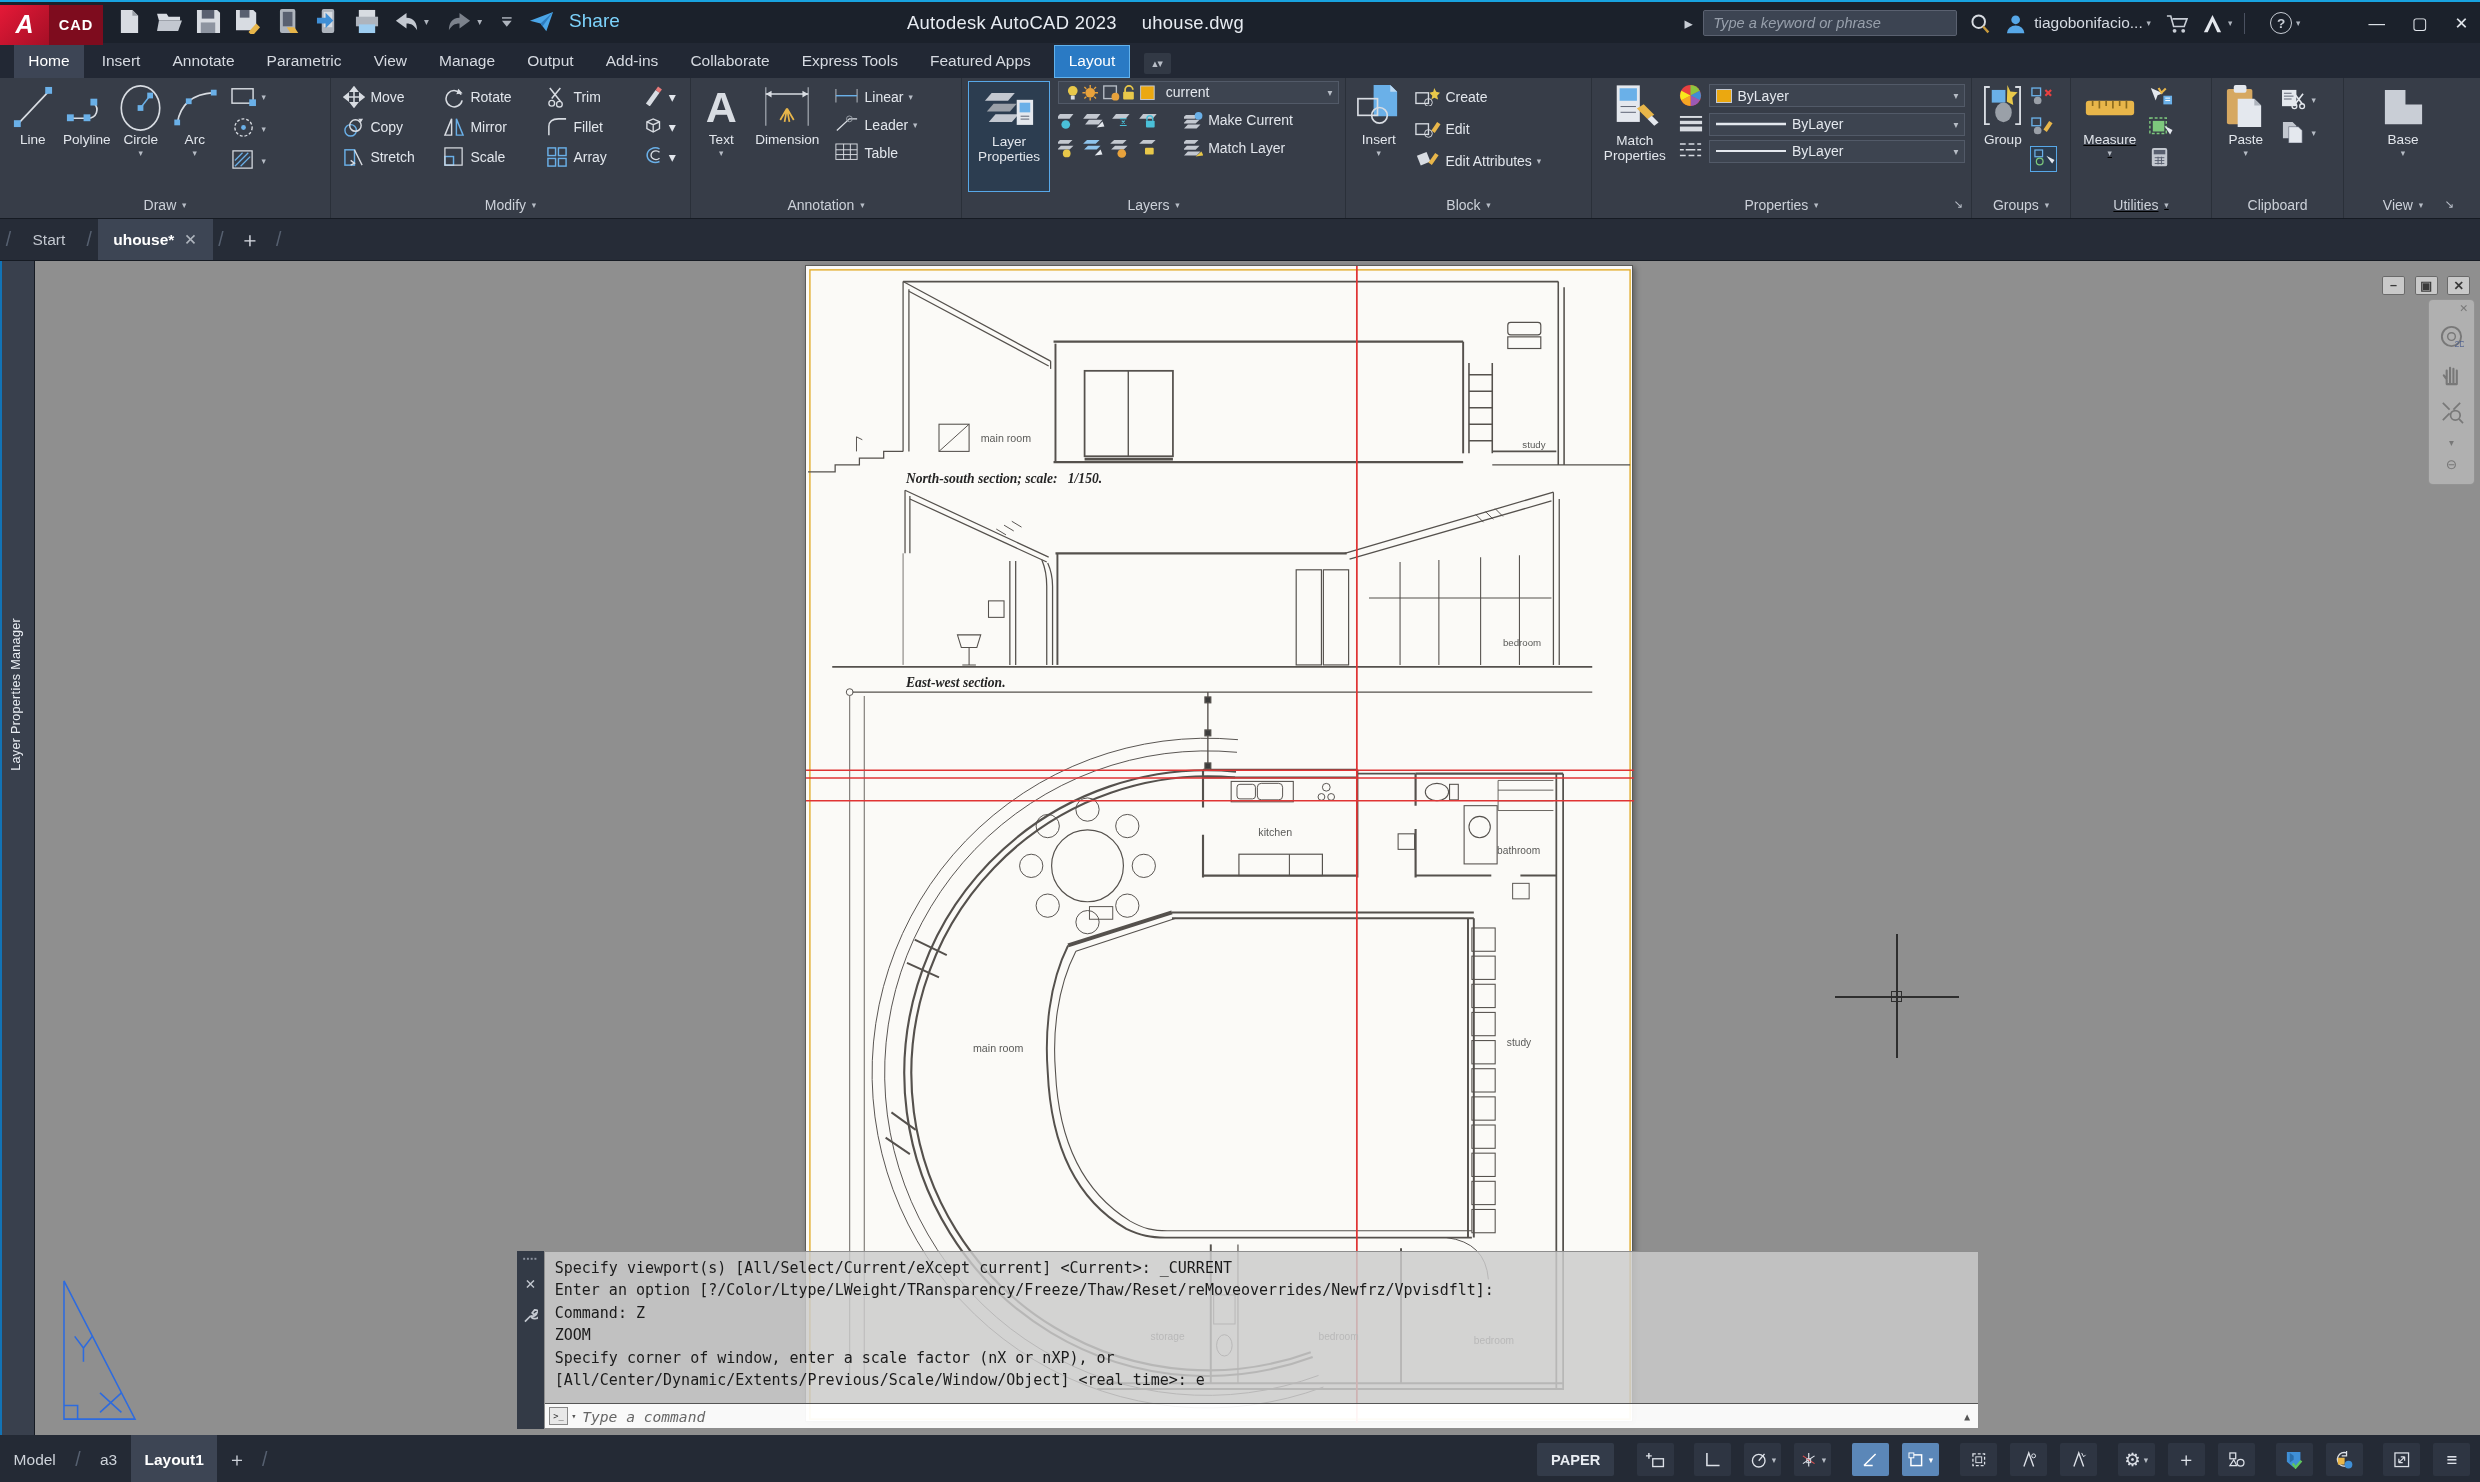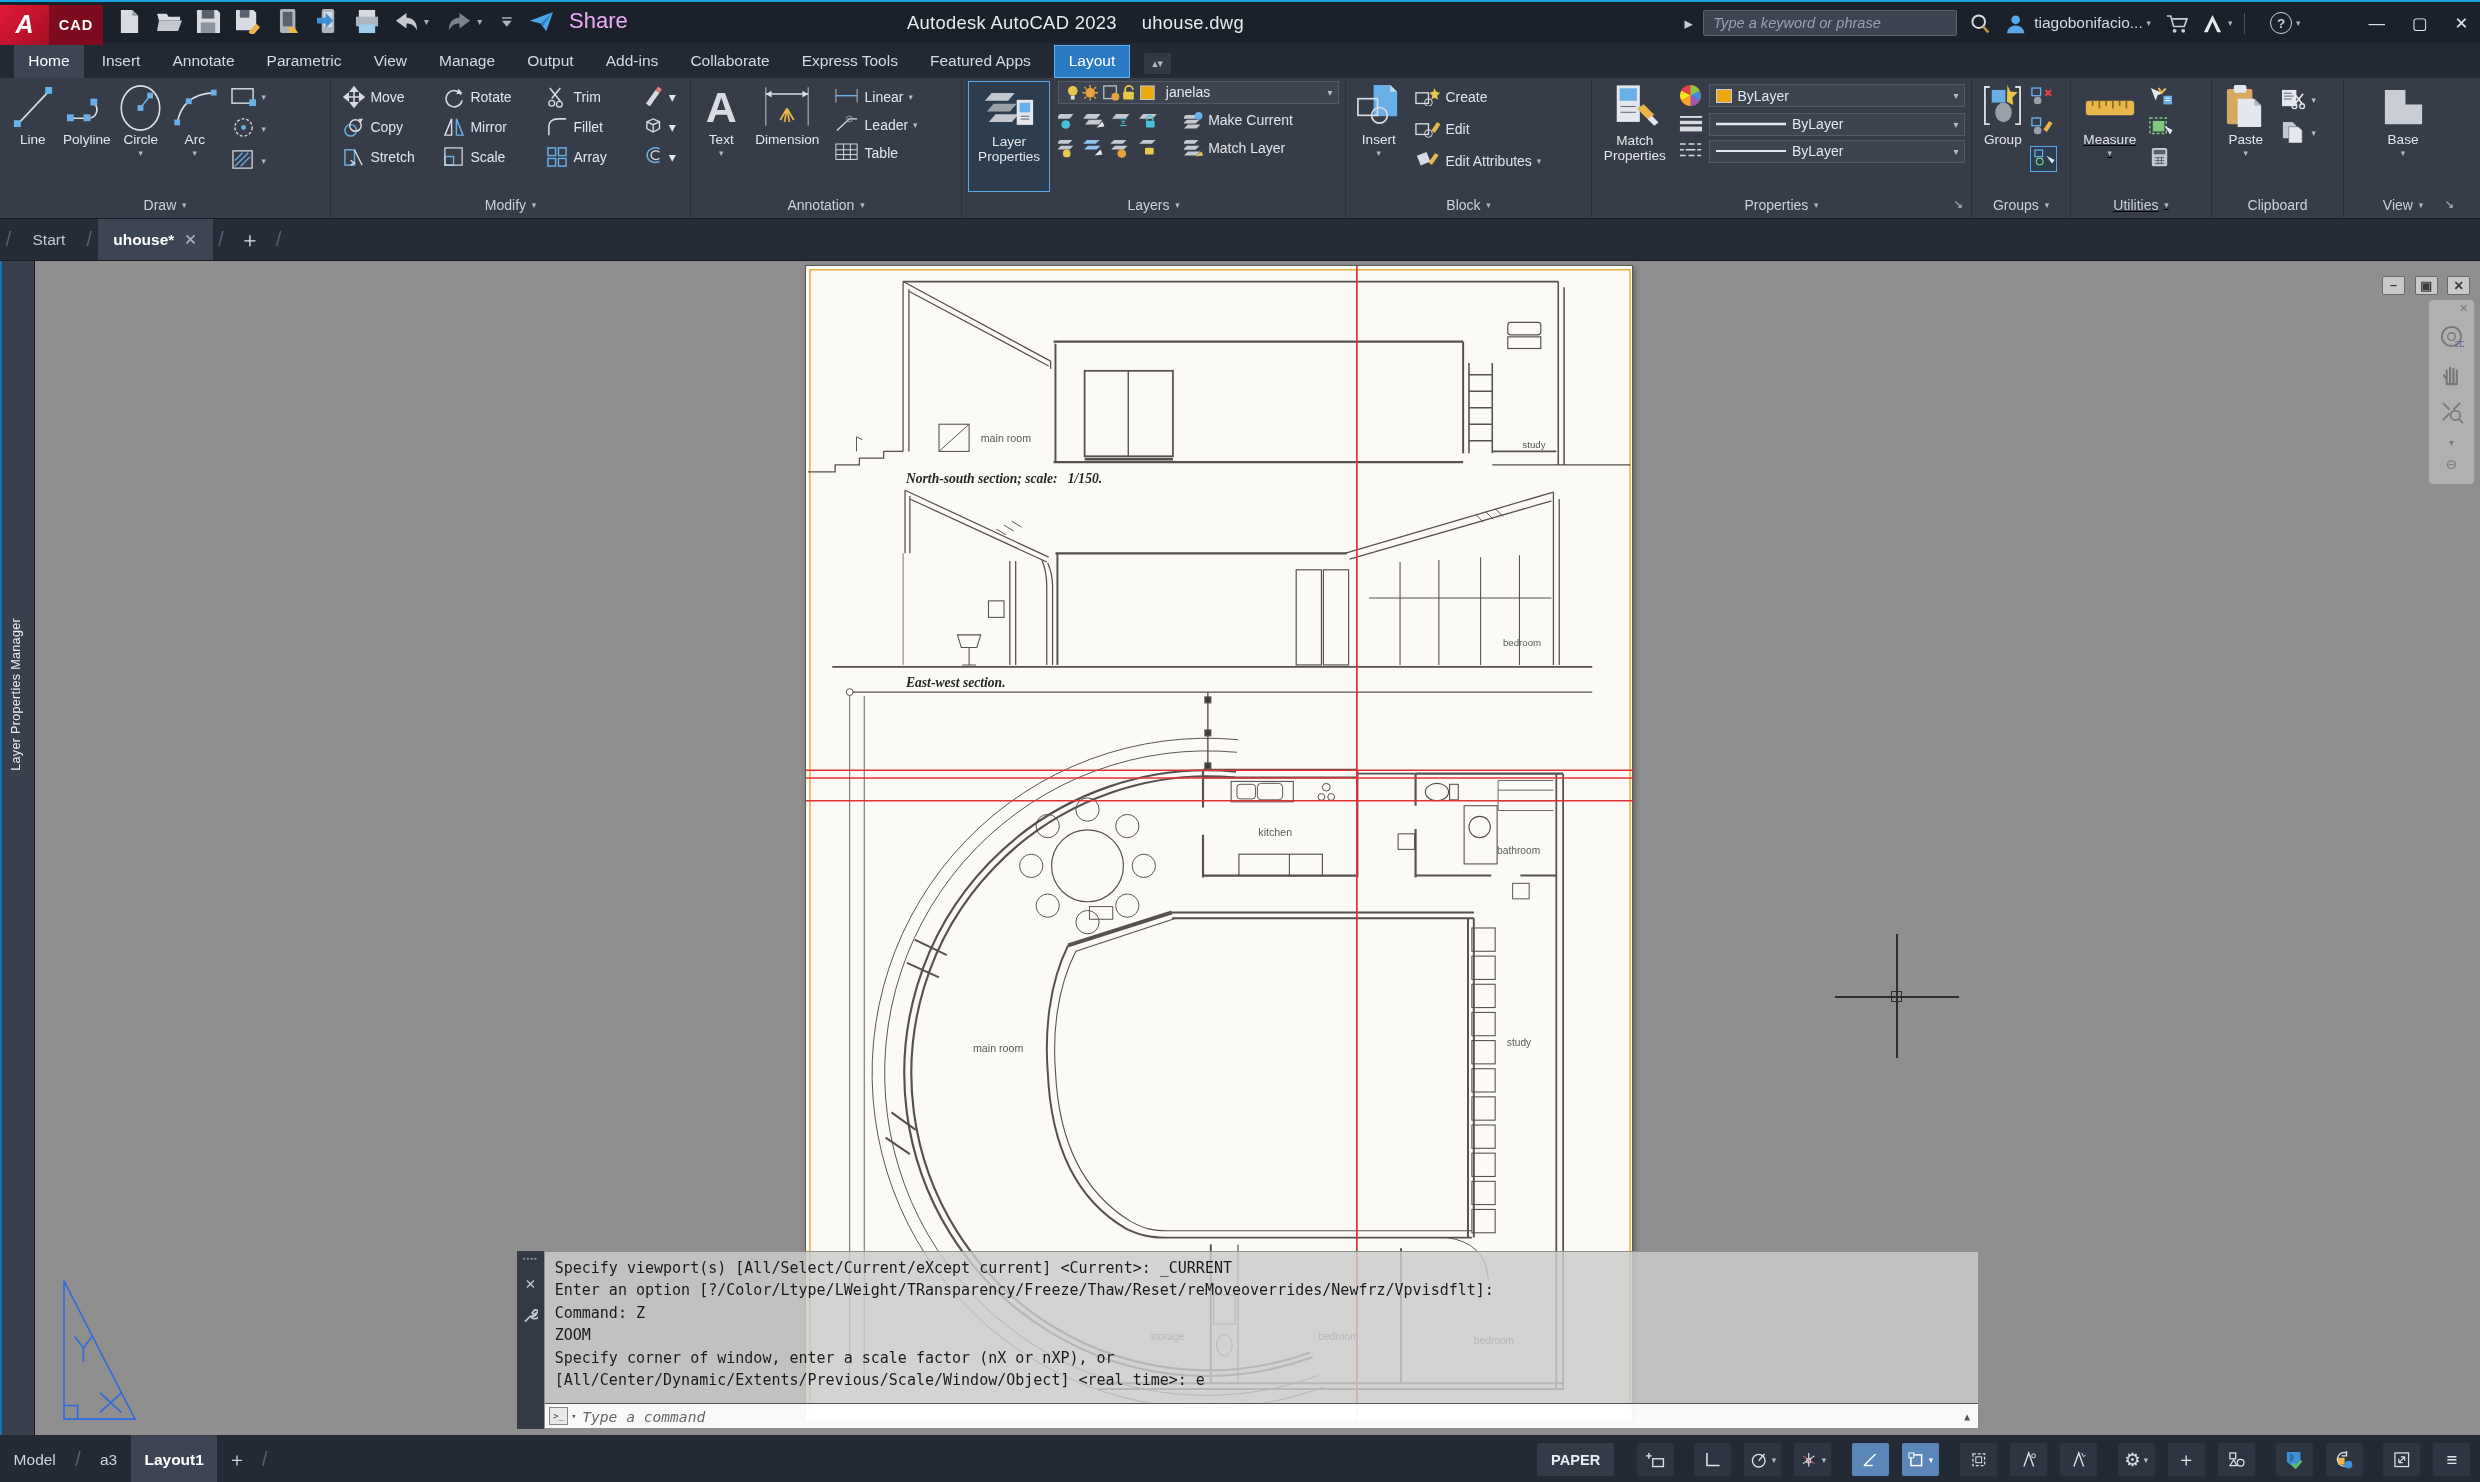--- a/index.html
+++ b/index.html
@@ -4,21 +4,21 @@
 <style>
 * { margin:0; padding:0; box-sizing:border-box; }
 html,body { width:2480px; height:1483px; overflow:hidden; background:#1c222c; font-family:"Liberation Sans",sans-serif; }
 .titlebar { position:relative; height:43px; background:#1b212b; border-top:2.9px solid #18a3e0; color:#dfe3e9; }
 .appbadge { position:absolute; left:0; top:2.9px; height:40px; display:flex; }
 .badge-a { width:49px; background:linear-gradient(135deg,#e51937,#a50f26); color:#fff; font-weight:bold; font-size:25px; font-style:italic; display:flex; align-items:center; justify-content:center; }
 .badge-cad { width:54px; background:#7e0c1e; color:#fff; font-weight:bold; font-size:14.6px; display:flex; align-items:center; justify-content:center; letter-spacing:1px; }
 .qat { position:absolute; left:116px; top:4.9px; display:flex; align-items:center; gap:12.6px; }
 .qat .qi { width:27px; height:29px; display:flex; align-items:center; justify-content:center; }
 .qat .caret { width:9.7px; margin-left:-8.7px; color:#aeb4bd; font-size:9.7px; }
-.share-lbl { color:#f0abfc; font-size:22px; margin-left:1.9px; }
+.share-lbl { color:#7dd3fc; font-size:19px; margin-left:1.9px; }
 .title-text { position:absolute; left:907px; top:9.7px; font-size:18.4px; color:#e8ecf2; letter-spacing:0.3px; }
 .title-doc { margin-left:25px; }
 .tb-right { position:absolute; right:0; top:4.9px; display:flex; align-items:center; height:33px; }
 .searchbox { width:254px; height:26px; background:#3c4452; border:1px solid #5a6170; border-radius:1.9px; color:#98a0ac; font-style:italic; font-size:14.6px; padding:0 9.7px; line-height:24px; }
 .tb-ico { color:#c8cdd5; margin-left:13.6px; font-size:16.5px; display:inline-flex; align-items:center; }
 .uname { color:#d5dae2; font-size:15.5px; margin-left:7.8px; }
 .tb-caret { color:#aeb4bd; font-size:8.7px; margin-left:3.9px; }
 .tb-sep { width:1px; height:21.3px; background:#4a5160; margin:0 11.6px; }
 .winbtns { display:flex; margin-left:68px; margin-right:11.6px; gap:27px; color:#e2e6ec; font-size:16.5px; }
 .tabsrow { height:35px; background:#222834; display:flex; align-items:flex-end; color:#d6dae1; font-size:15.5px; }
@@ -489,21 +489,21 @@
             <circle cx="8" cy="7" r="5" fill="#e8c84a"></circle>
               <rect x="6" y="12" width="4" height="4" fill="#d8dce2"></rect>
             <circle cx="26" cy="9" r="5" fill="#e8a23c"></circle>
               <path d="M26 1 v3 M26 14 v3 M18 9 h3 M31 9 h3 M20 3 l2 2 M30 13 l2 2 M32 3 l-2 2 M22 13 l-2 2" stroke="#e8a23c" stroke-width="1.4"></path>
             <rect x="40" y="2" width="13" height="13" fill="none" stroke="#b6bcc5" stroke-width="1.4"></rect>
               <circle cx="52" cy="13" r="4" fill="#e8a23c"></circle>
             <path d="M62 9 v-3 a4 4 0 0 1 8 0" fill="none" stroke="#e8c84a" stroke-width="1.8"></path>
               <rect x="60" y="8" width="11" height="8" rx="1" fill="#e8c84a"></rect>
             <rect x="78" y="2" width="14" height="14" fill="#eba810" stroke="#c4c9d1"></rect>
           </svg>
-          <span>janelas</span>
+          <span>current</span>
           <span class="ddc">▾</span>
         </div>
         <div class="smallrow" style="gap:9.7px;">
           <svg width="116" height="21.3" viewBox="0 0 120 22">
             <path d="M2 4 l14 0 l-4 5 l-14 0 z" fill="#c3c8d0"></path>
               <circle cx="8" cy="15" r="4.5" fill="#4ac0d8"></circle>
             <path d="M30 4 l14 0 l-4 5 l-14 0 z M32 10 l14 0 l-4 5 l-14 0 z" fill="#c3c8d0"></path>
               <path d="M40 18 l6 -6 l2 5 z" fill="#e4e8ee"></path>
             <path d="M60 4 l14 0 l-4 5 l-14 0 z" fill="#c3c8d0"></path>
               <path d="M66 11 l3 3 m0 -3 l-3 3 m-2 -5 h7 m-7 7 h7" stroke="#4ac0d8" stroke-width="1.2"></path>

